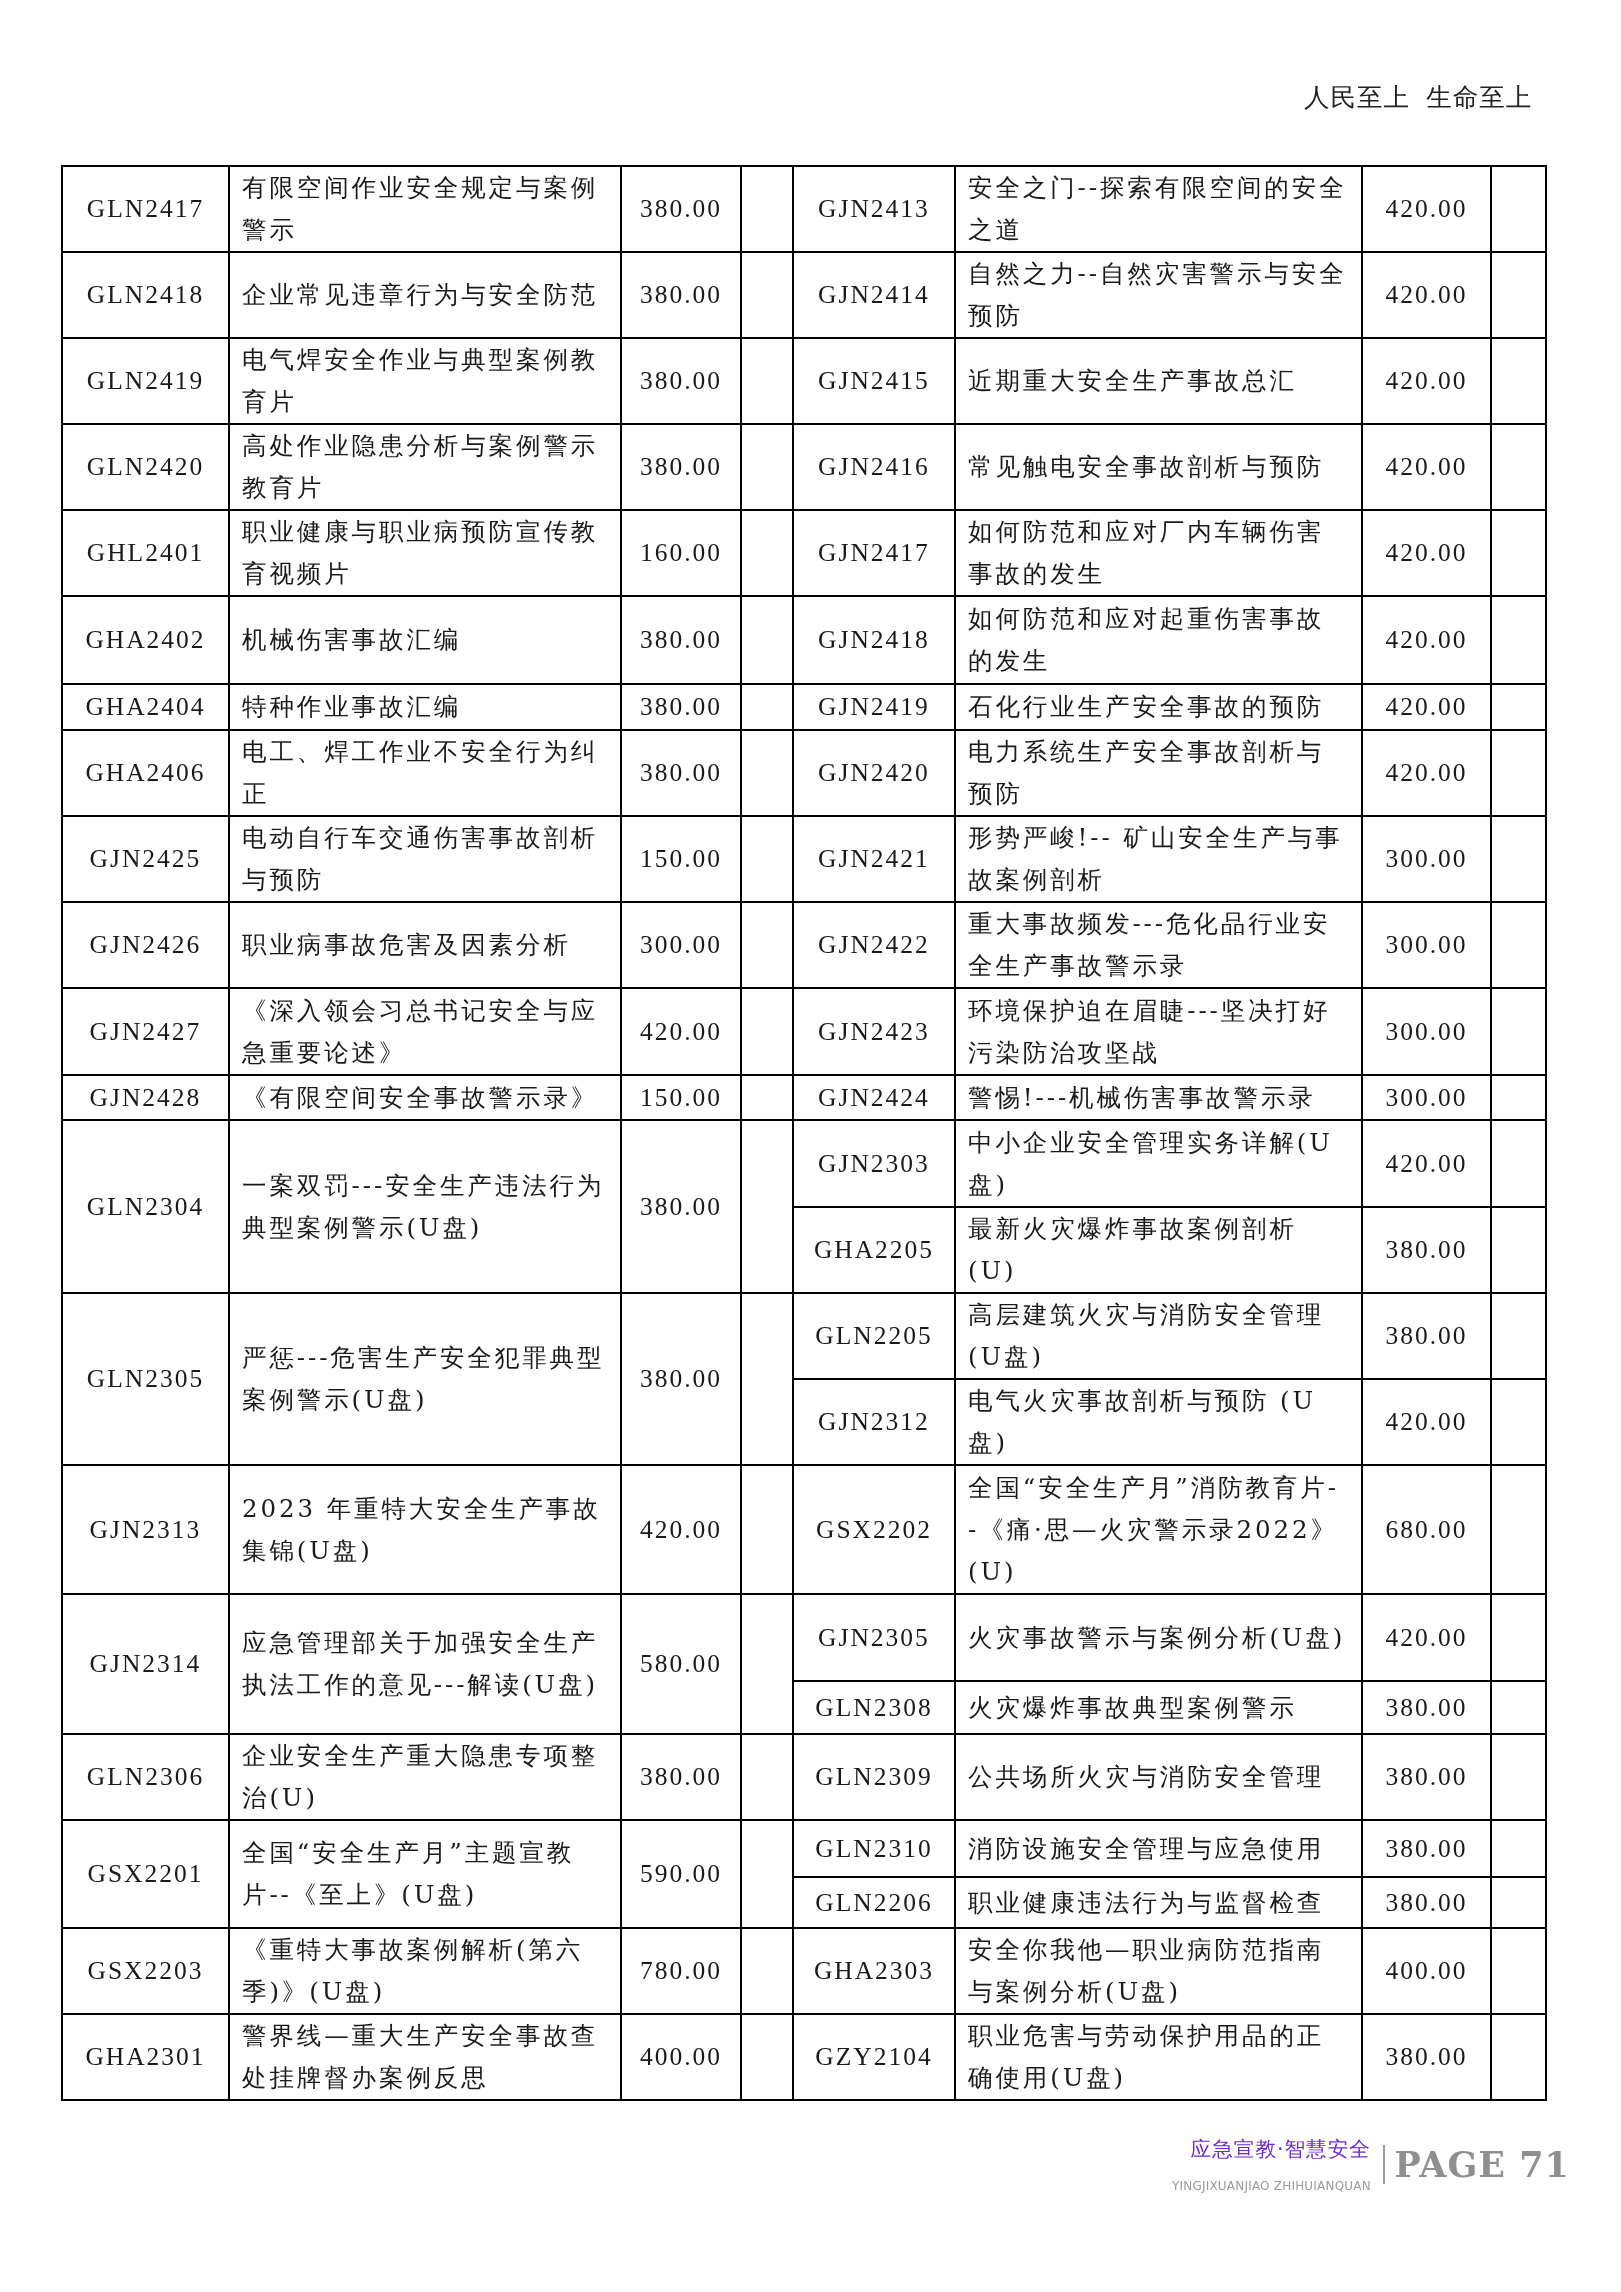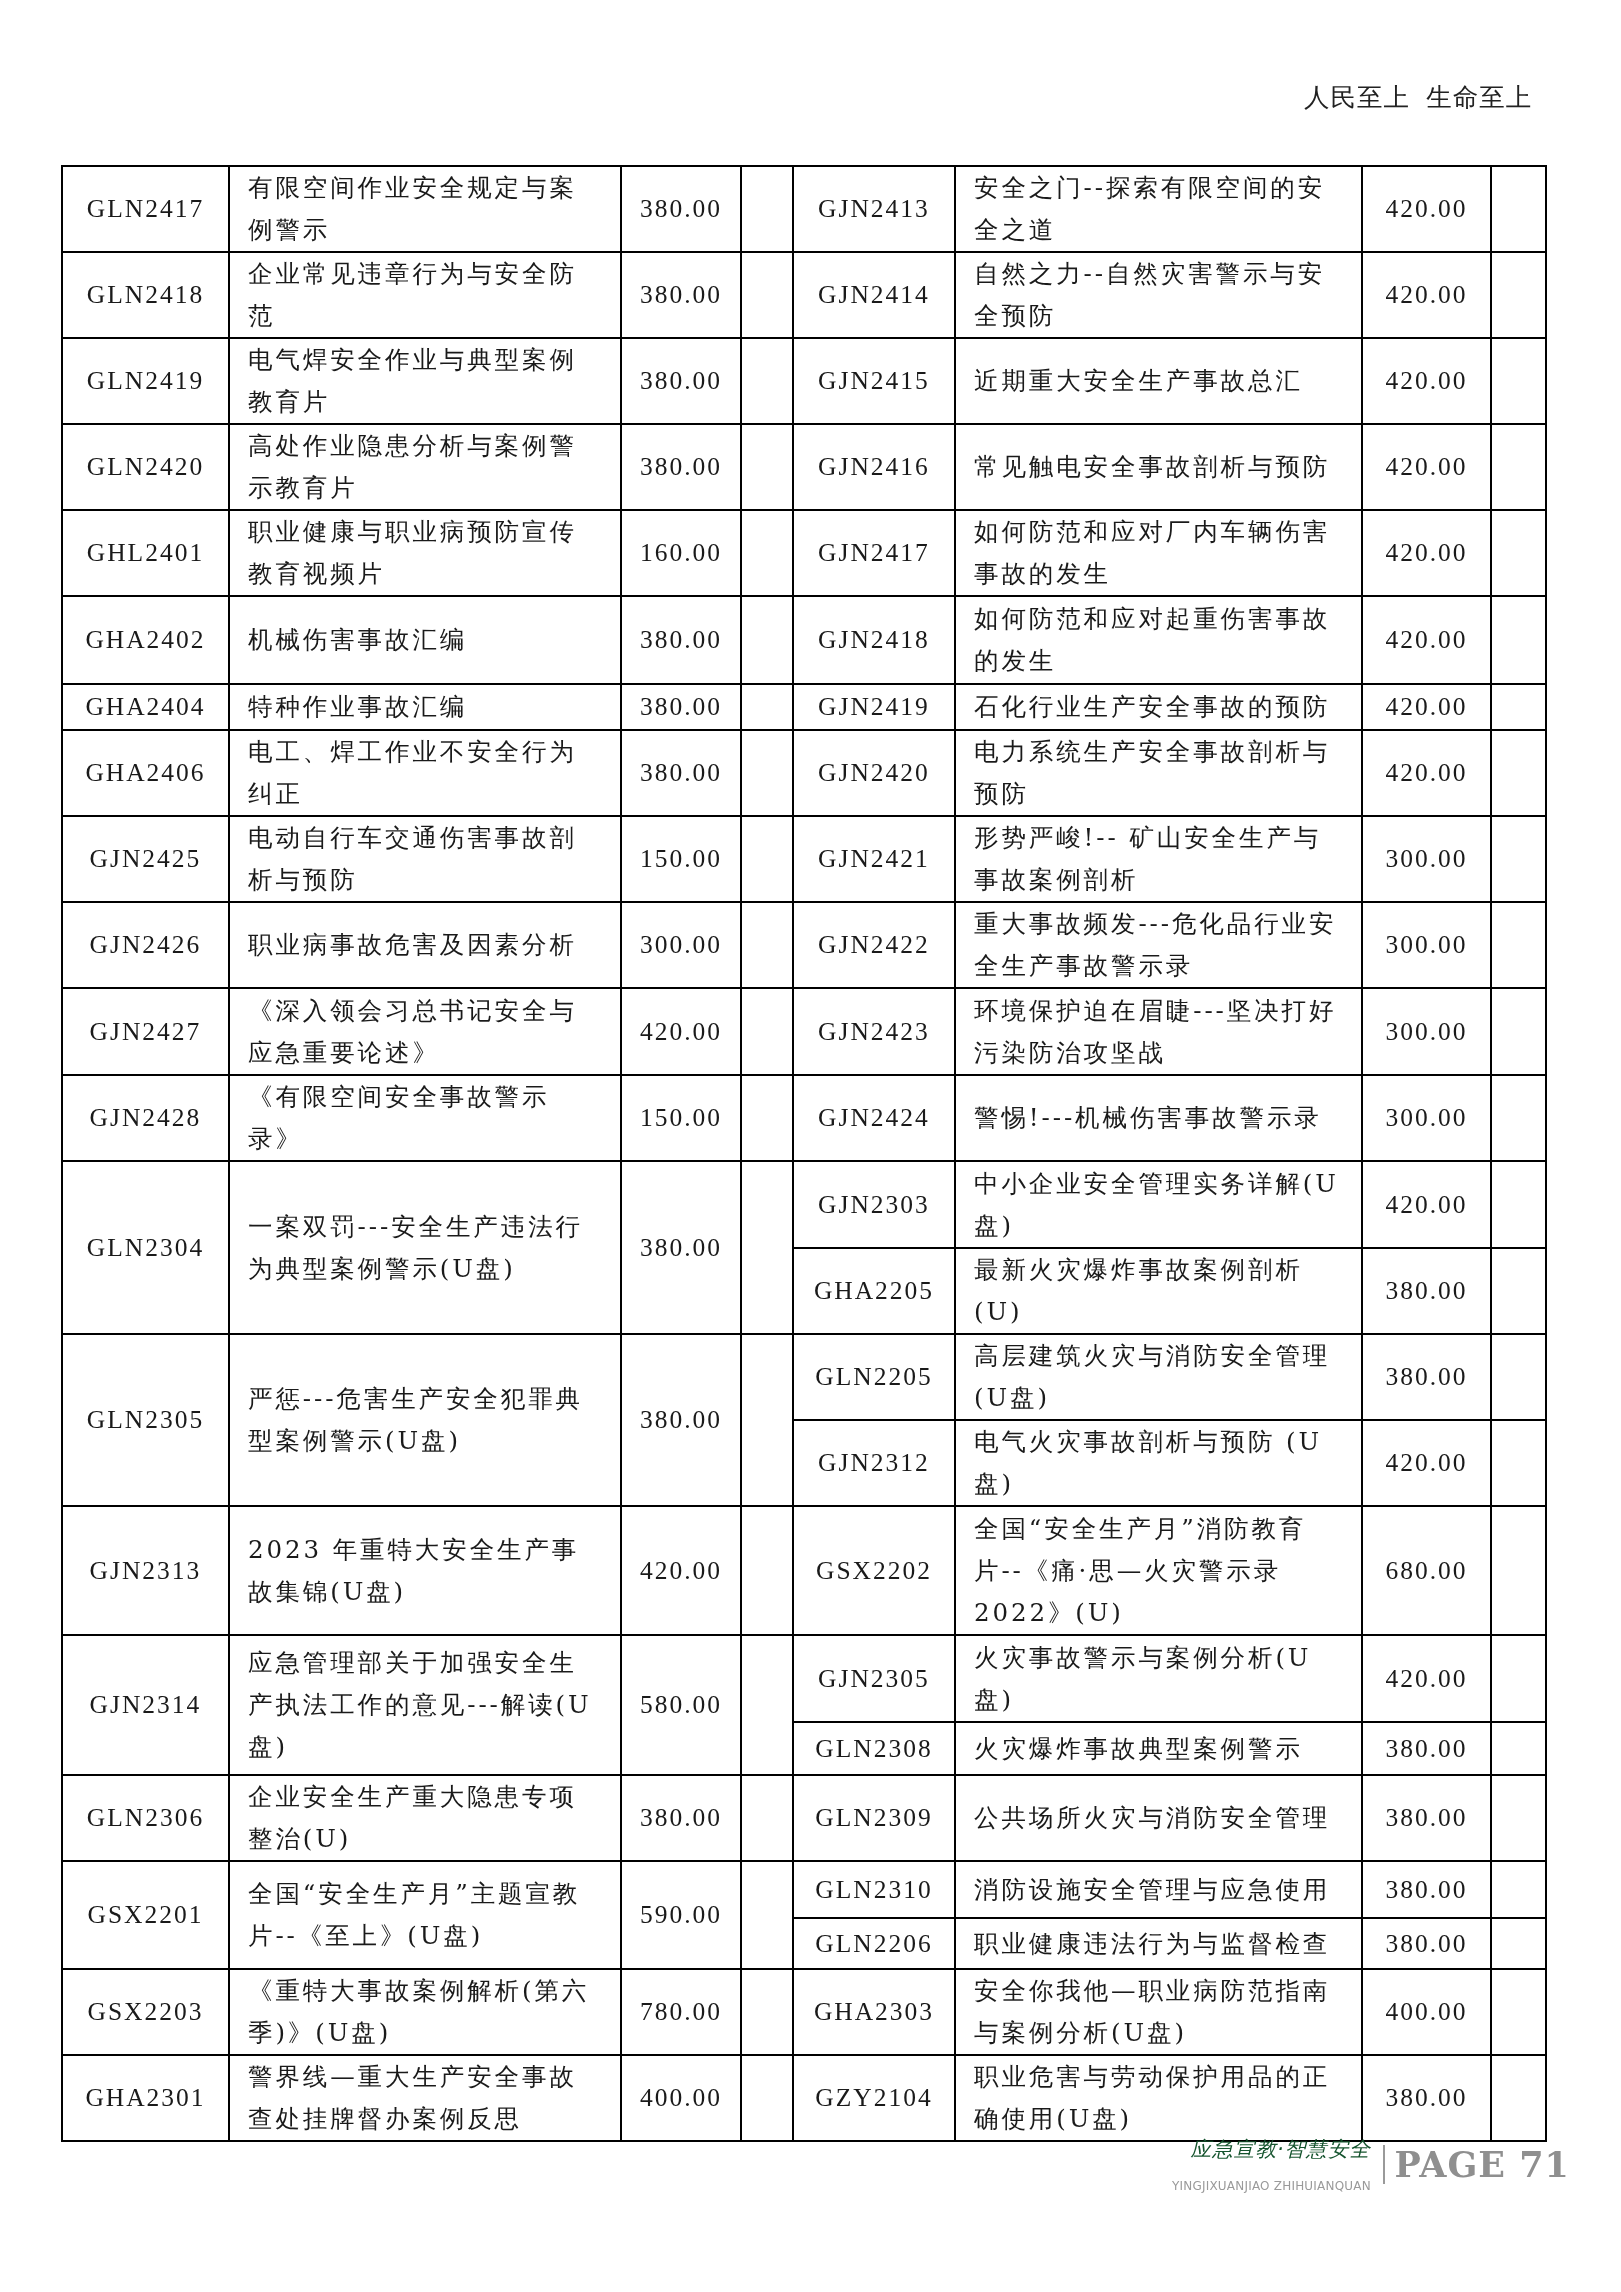--- a/index.html
+++ b/index.html
@@ -3,26 +3,26 @@
 <meta charset="utf-8">
 <style>
   html, body { margin:0; padding:0; background:#ffffff; }
   body { width:1621px; height:2293px; position:relative; overflow:hidden;
          font-family: "DejaVu Serif", "Liberation Serif", serif; color:#1a1a1a; }
   .header-motto { position:absolute; top:80px; left:1304px; font-size:25.5px; letter-spacing:1px;
                   font-family: Liberation Mono, monospace; color:#222; }
   .catalog { position:absolute; left:61px; top:165px; border-collapse:collapse; table-layout:fixed; }
   .catalog td { border:2.5px solid #000; padding:0 9.8px; font-size:24.5px; line-height:42px; vertical-align:middle; }
   .catalog td.code { text-align:center; font-family:"Liberation Serif", "DejaVu Serif", serif; letter-spacing:2px; font-size:25.5px; }
-  .catalog td.title { text-align:left; letter-spacing:2.9px; padding:0 18px; }
+  .catalog td.title { text-align:left; letter-spacing:2.9px; padding:0 12px; }
   .catalog td.price { text-align:center; font-family:"Liberation Serif", "DejaVu Serif", serif; letter-spacing:2px; font-size:25.5px; }
   .catalog td.blank { }
   .footer { position:absolute; top:2135px; left:1172px; display:flex; align-items:center; }
   .footer .brand { display:flex; flex-direction:column; align-items:flex-end; margin-right:11.8px; }
-  .footer .brand-cn { font-size:20.6px; color:#14532d; font-family:"DejaVu Sans", sans-serif; letter-spacing:1px;font-style:italic; }
+  .footer .brand-cn { font-size:20.6px; color:#6d28d9; font-family:"DejaVu Sans", sans-serif; letter-spacing:1px; }
   .footer .brand-en { font-size:12px; color:#9a9a9a; font-family:"DejaVu Sans", sans-serif; letter-spacing:0.2px; margin-top:16px; }
   .footer .divider { width:2px; height:39px; background:#9a9a9a; margin-right:9.8px; }
   .footer .page { font-size:35px; font-weight:bold; color:#8f8f8f; font-family:"DejaVu Serif", "Liberation Serif", serif; letter-spacing:1px; }
 </style>
 </head>
 <body>
 
 <div class="header-motto">人民至上 生命至上</div>
 
 <table class="catalog">

